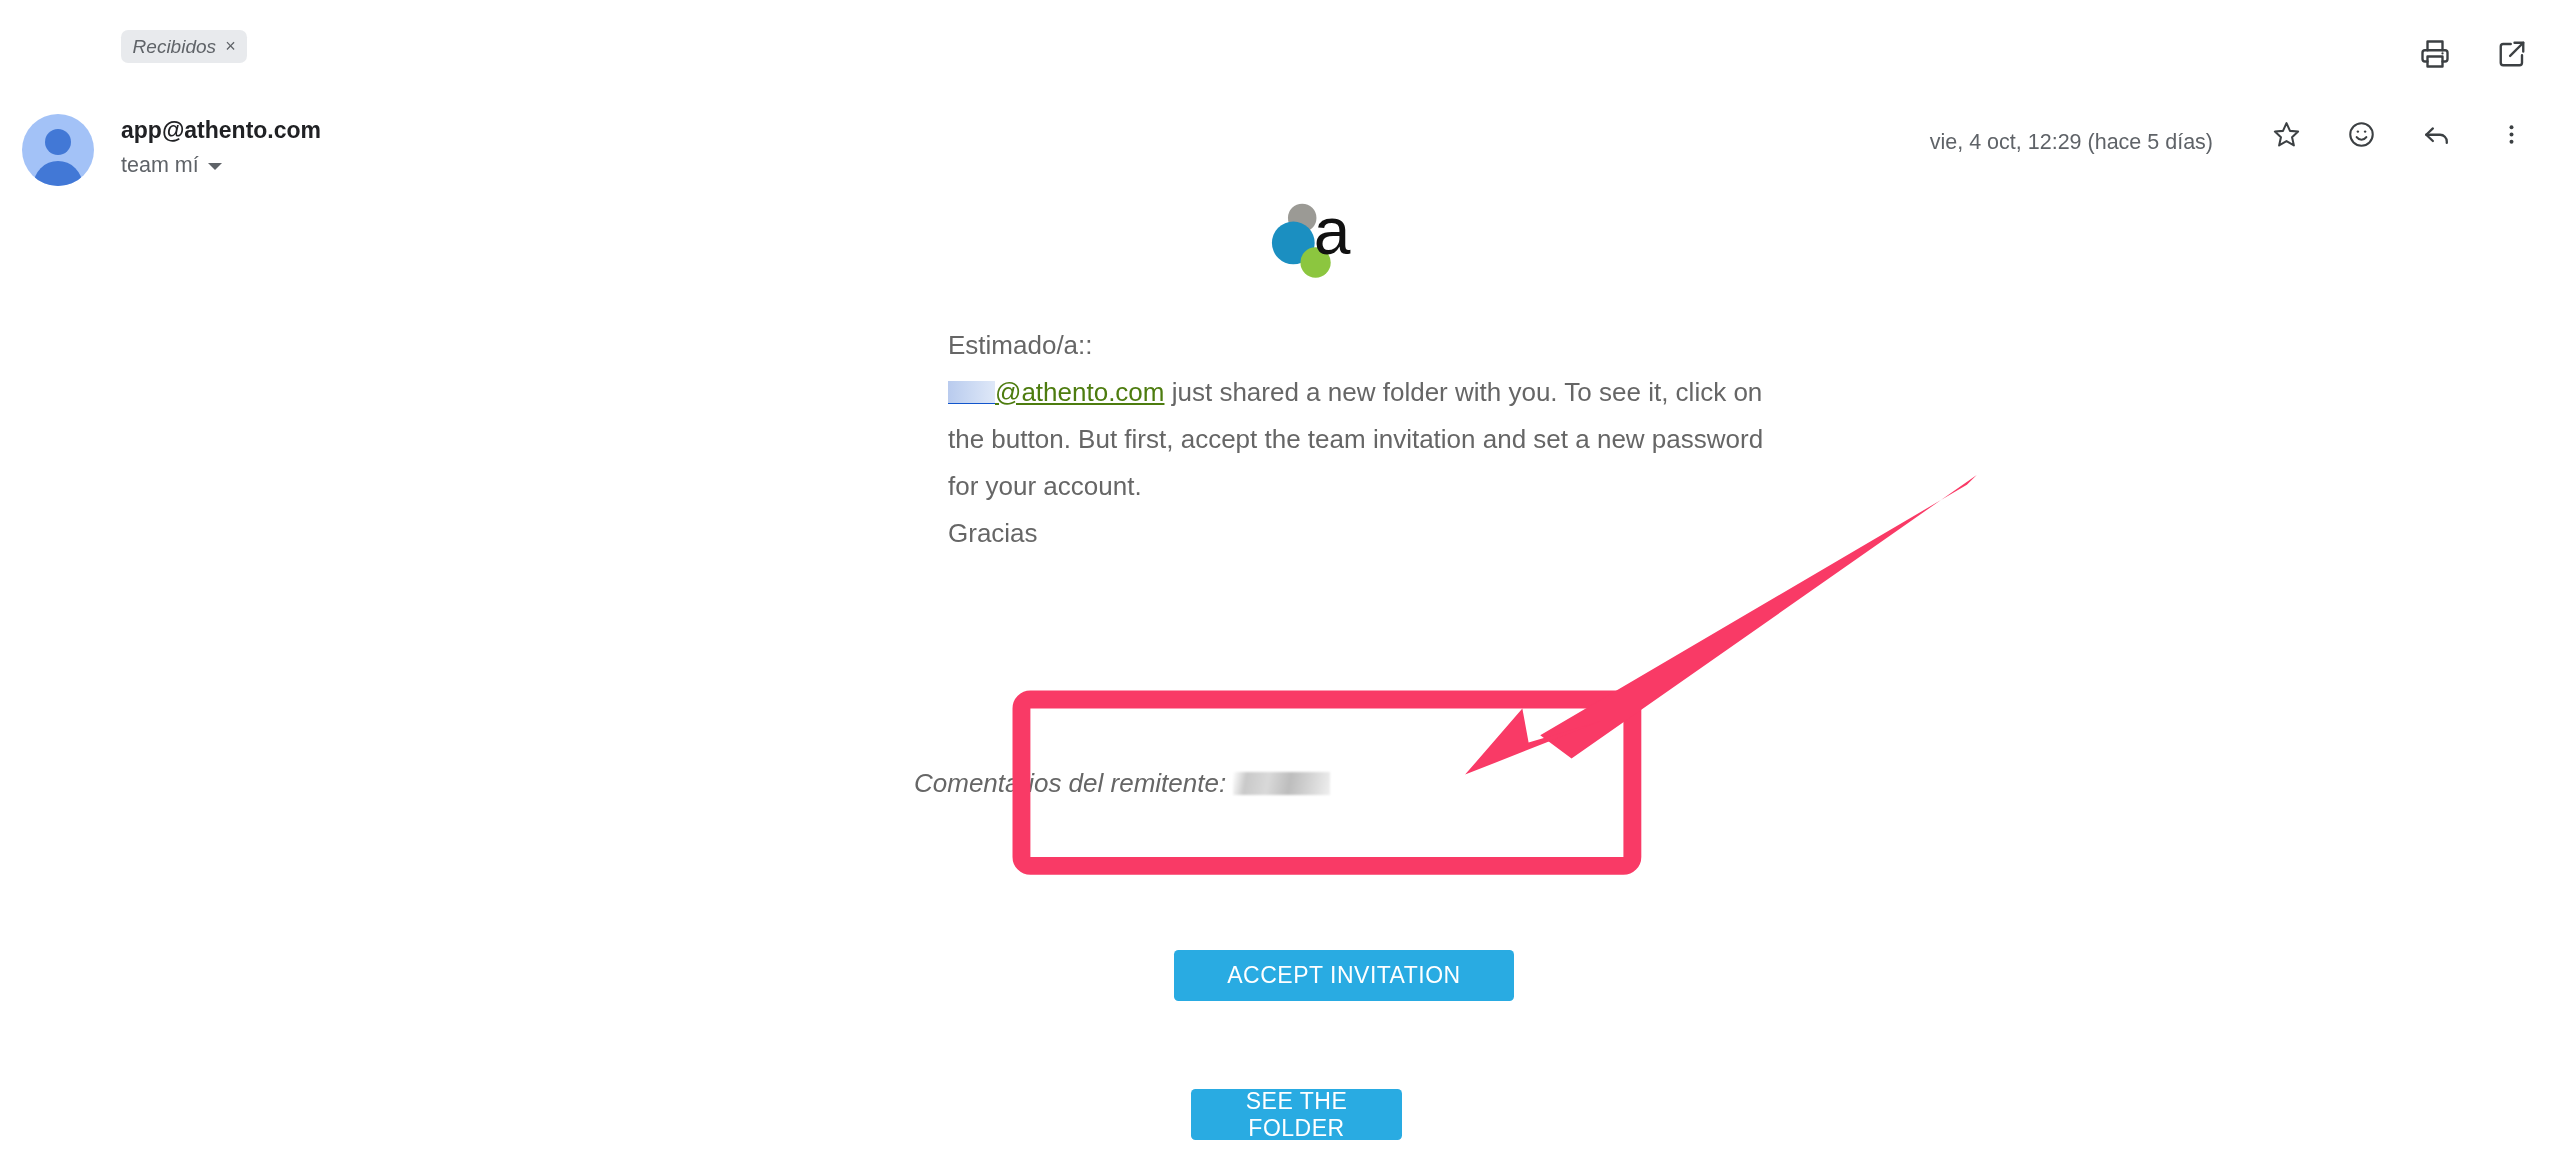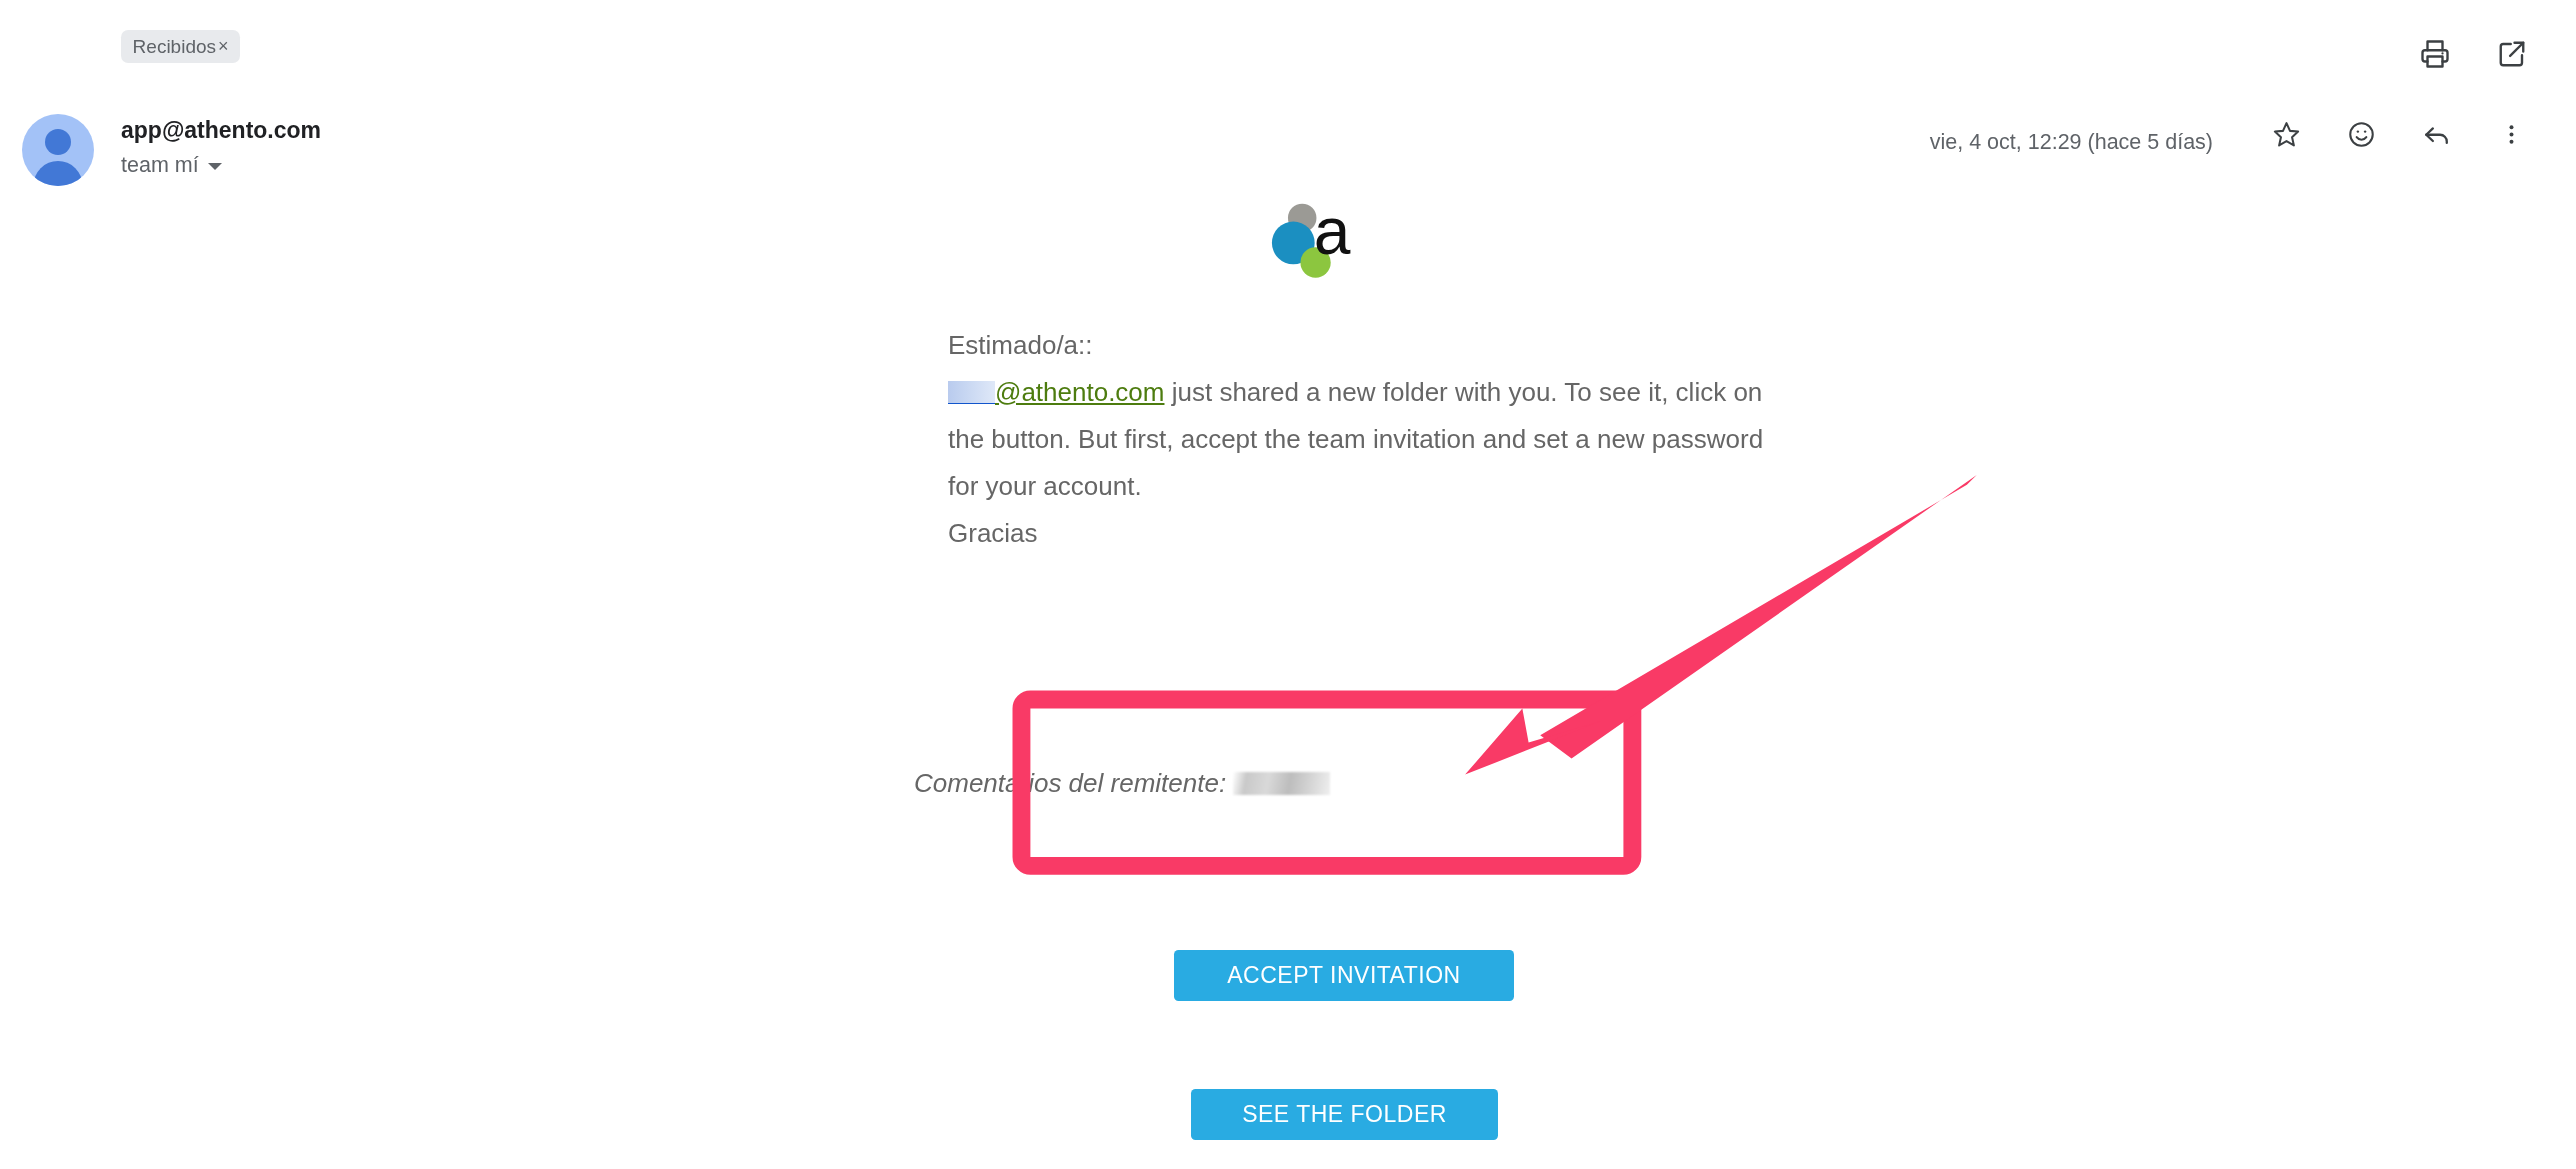--- a/index.html
+++ b/index.html
@@ -29,26 +29,27 @@
     font-size: 37px;
     line-height: 45px;
     color: #202124;
     font-weight: 400;
     letter-spacing: -0.2px;
     white-space: nowrap;
   }
   .label-chip {
     display: inline-flex;
     align-items: center;
-    gap: 2px;
+    gap: 9px;
     background: #e8eaed;
     border-radius: 7.2px;
     padding: 4.5px 11.6px 5.4px 11.6px;
     height: 23px;
     box-sizing: content-box;
+    font-style: italic;
   }
   .label-chip-text {
     font-size: 19px;
     color: #5f6368;
     line-height: 23px;
     white-space: nowrap;
   }
   .label-chip-x {
     font-size: 18px;
     color: #5f6368;
@@ -233,21 +234,21 @@
     letter-spacing: 0.5px;
     cursor: pointer;
     display: flex;
     align-items: center;
     justify-content: center;
   }
   .btn-folder {
     position: absolute;
     left: 1191px;
     top: 910px;
-    width: 307px;
+    width: 211px;
     height: 51px;
     background: #29abe2;
     border: none;
     border-radius: 4.5px;
     color: #ffffff;
     font-family: "Liberation Sans", sans-serif;
     font-size: 23px;
     letter-spacing: 0.5px;
     cursor: pointer;
     display: flex;

